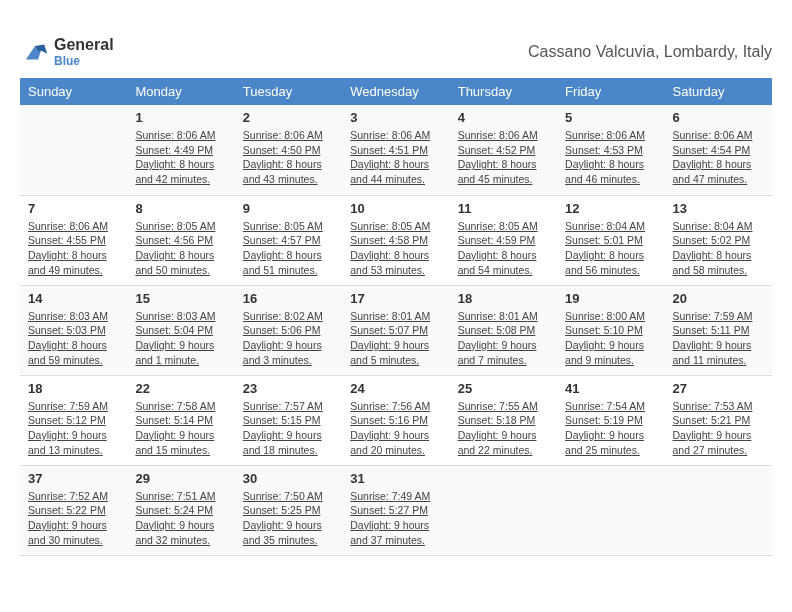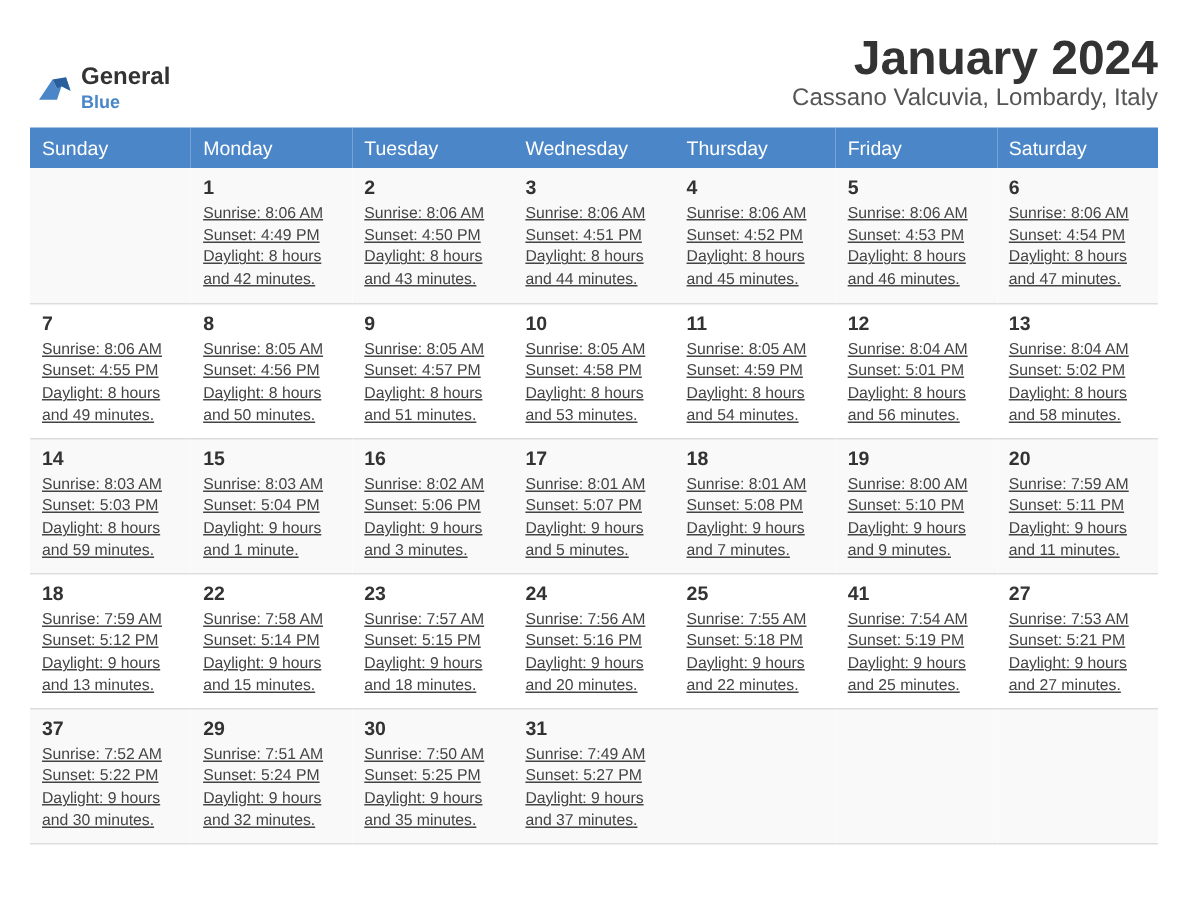--- a/index.html
+++ b/index.html
@@ -6,22 +6,23 @@
     body {
       font-family: Arial, sans-serif;
       background: #fff;
       width: 792px;
       min-height: 612px;
       padding: 20px;
     }
     .header-area {
       display: flex;
       justify-content: space-between;
-      align-items: flex-end;
+      align-items: center;
       margin-bottom: 10px;
+      margin-top: 16px;
     }
     .logo {
       display: flex;
       align-items: center;
       gap: 4px;
     }
     .logo-bird {
       width: 30px;
       height: 28px;
     }
@@ -90,21 +91,20 @@
     <svg class="logo-bird" viewBox="0 0 40 36" xmlns="http://www.w3.org/2000/svg">
       <polygon points="8,28 20,10 24,18 32,8 36,20 28,16 24,28" fill="#4a86c8"></polygon>
       <polygon points="20,10 24,18 28,16 36,20 32,8" fill="#2a5f9e"></polygon>
     </svg>
     <div>
       <div style="font-size:16px;font-weight:bold;color:#333;">General</div>
       <div style="font-size:12px;font-weight:bold;color:#4a86c8;">Blue</div>
     </div>
   </div>
   <div class="title-area">
-    <div class="main-title">January 2024</div>
     <div class="subtitle">Cassano Valcuvia, Lombardy, Italy</div>
   </div>
 </div>
 
 <table>
   <thead>
     <tr>
     <th>Sunday</th>
         <th>Monday</th>
         <th>Tuesday</th>

